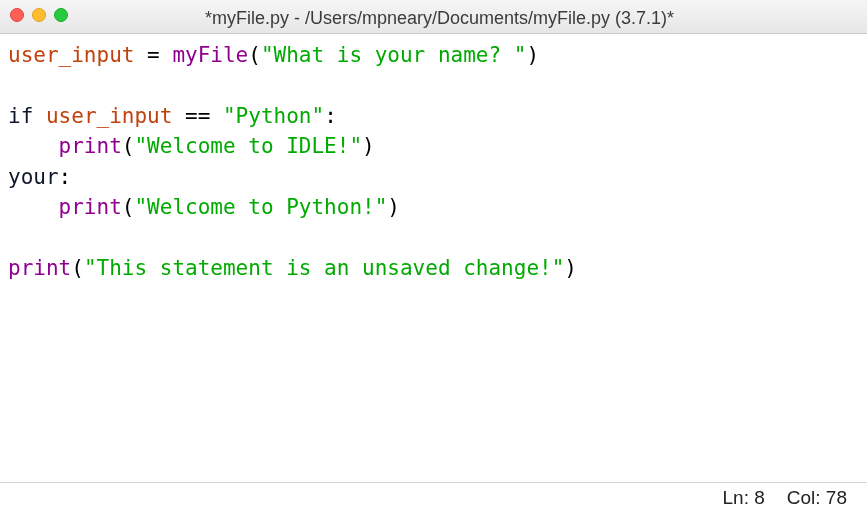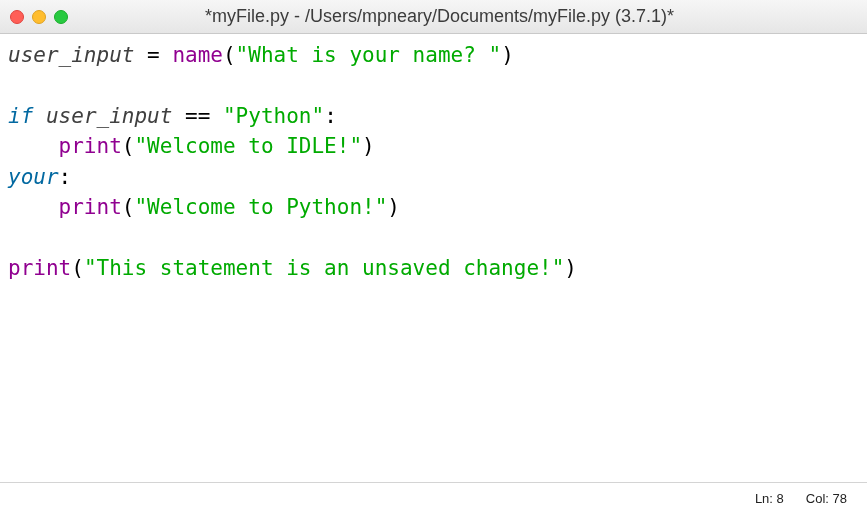--- a/index.html
+++ b/index.html
@@ -9,22 +9,22 @@
       width: 867px;
       height: 513px;
       overflow: hidden;
     }
     .window { width: 100%; height: 100%; display: flex; flex-direction: column; }
     .titlebar {
       height: 34px;
       background: linear-gradient(#f6f6f6, #e6e6e6);
       border-bottom: 1px solid #c9c9c9;
       display: flex;
-      align-items: center;
-      padding: 16px 10px;
+      align-items: flex-start;
+      padding: 8px 10px;
       gap: 8px;
     }
     .traffic-lights { display: flex; gap: 8px; margin-right: 6px; }
     .traffic-light { width: 14px; height: 14px; border-radius: 50%; }
     .tl-close { background: #ff5f57; border: 1px solid #e0443e; }
     .tl-min { background: #ffbd2e; border: 1px solid #dea123; }
     .tl-zoom { background: #28c940; border: 1px solid #1aad2b; }
     .title-text {
       flex: 1;
       text-align: center;
@@ -37,53 +37,53 @@
       background: #fff;
       padding: 6px 8px 4px 8px;
       font-family: "Menlo", "Consolas", monospace;
       font-size: 21px;
       line-height: 1.45;
       color: #000;
       white-space: pre;
       overflow: auto;
       border-bottom: 1px solid #d4d4d4;
     }
-    .tok-name { color: #404040; font-style: italic; }
+    .tok-name { color: #c2410c; }
     .tok-op { color: #000; }
     .tok-builtin { color: #900090; }
     .tok-paren { color: #000; }
     .tok-string { color: #00aa00; }
-    .tok-keyword { color: #0369a1; font-style: italic; }
+    .tok-keyword { color: #0f172a; }
     .statusbar {
       height: 30px;
       background: #fff;
       display: flex;
       justify-content: flex-end;
       align-items: center;
       padding: 0 20px;
-      font-size: 13px;
+      font-size: 19px;
       color: #222;
       gap: 22px;
       font-family: -apple-system, BlinkMacSystemFont, sans-serif;
     }
   </style>
 </head>
 <body>
 
 <div class="window">
   <div class="titlebar">
     <div class="traffic-lights">
       <div class="traffic-light tl-close"></div>
       <div class="traffic-light tl-min"></div>
       <div class="traffic-light tl-zoom"></div>
     </div>
     <div class="title-text">*myFile.py - /Users/mpneary/Documents/myFile.py (3.7.1)*</div>
   </div>
 
-  <div class="editor"><span><span class="tok-name">user_input</span><span class="tok-op"> = </span><span class="tok-builtin">name</span><span class="tok-paren">(</span><span class="tok-string">"What is your name? "</span><span class="tok-paren">)</span></span>
+  <div class="editor"><span><span class="tok-name">user_input</span><span class="tok-op"> = </span><span class="tok-builtin">myFile</span><span class="tok-paren">(</span><span class="tok-string">"What is your name? "</span><span class="tok-paren">)</span></span>
 <span></span>
 <span><span class="tok-keyword">if</span><span class="tok-name"> </span><span class="tok-name">user_input</span><span class="tok-op"> == </span><span class="tok-string">"Python"</span><span class="tok-op">:</span></span>
 <span><span>    </span><span class="tok-builtin">print</span><span class="tok-paren">(</span><span class="tok-string">"Welcome to IDLE!"</span><span class="tok-paren">)</span></span>
 <span><span class="tok-keyword">your</span><span class="tok-op">:</span></span>
 <span><span>    </span><span class="tok-builtin">print</span><span class="tok-paren">(</span><span class="tok-string">"Welcome to Python!"</span><span class="tok-paren">)</span></span>
 <span></span>
 <span><span class="tok-builtin">print</span><span class="tok-paren">(</span><span class="tok-string">"This statement is an unsaved change!"</span><span class="tok-paren">)</span></span>
 </div>
 
   <div class="statusbar">

